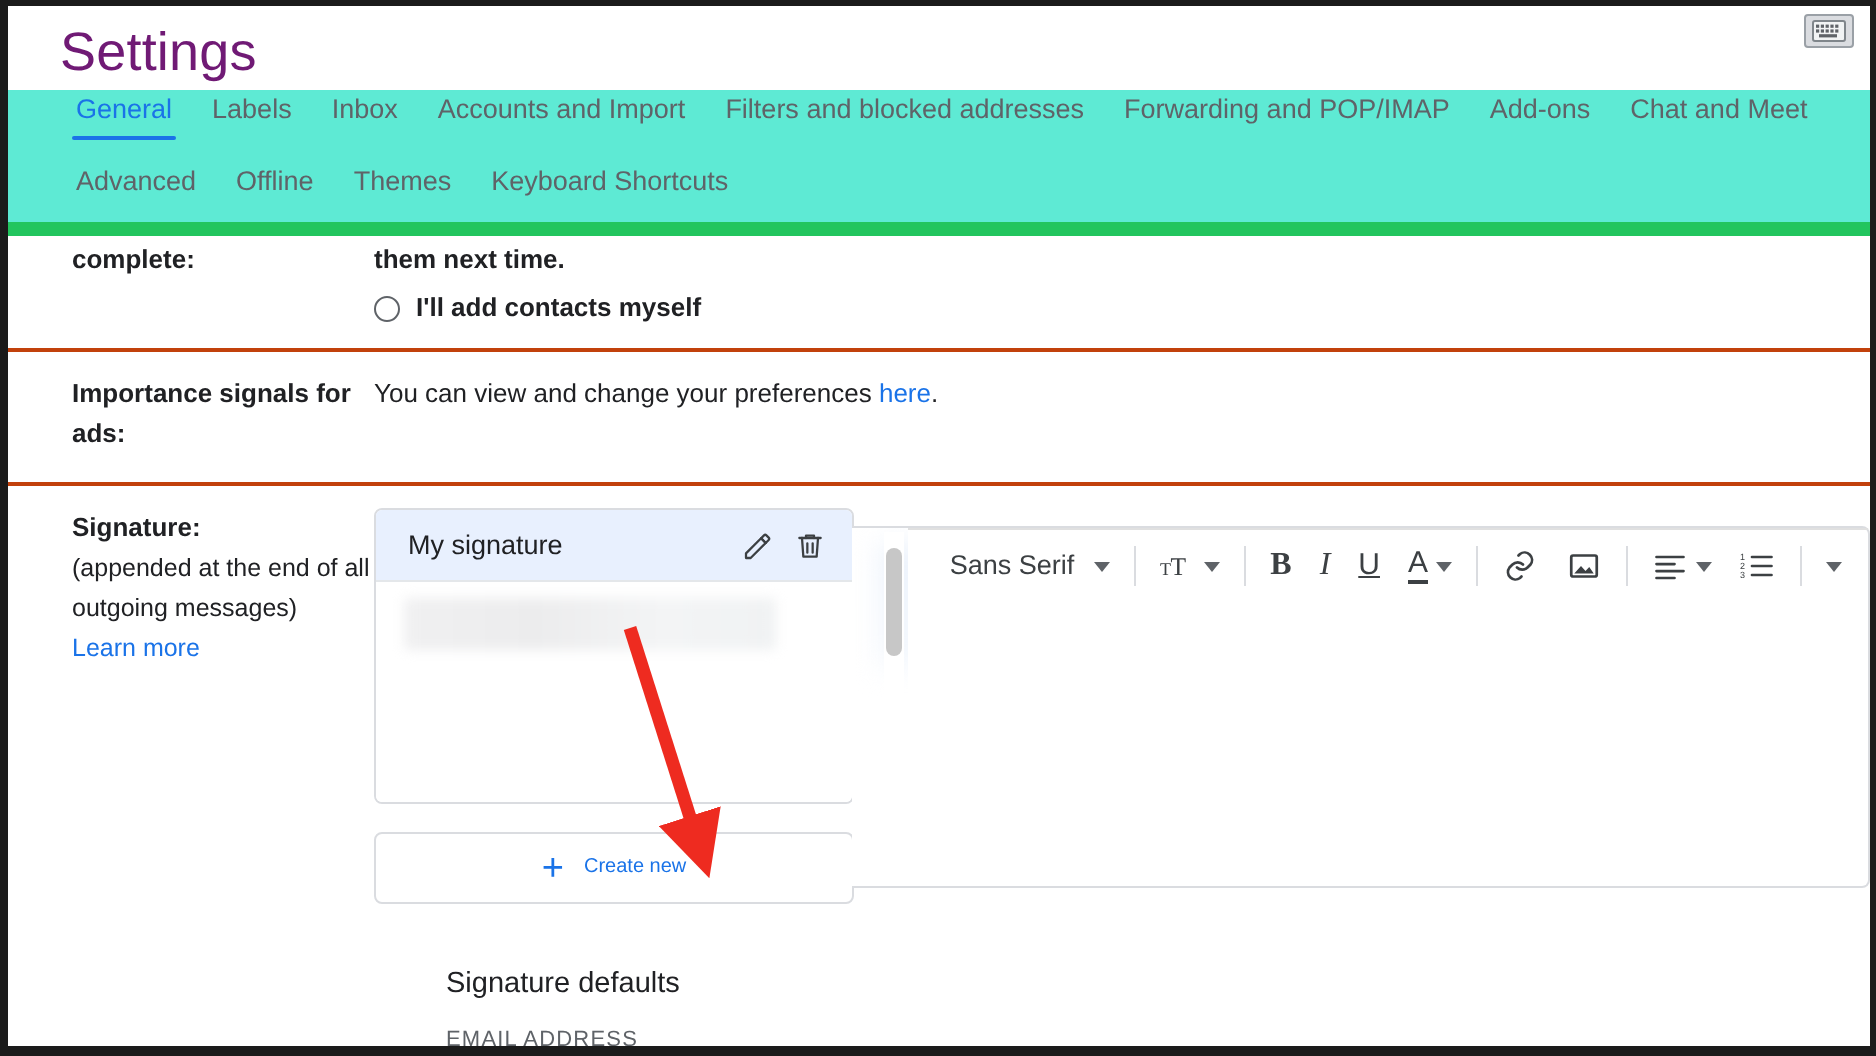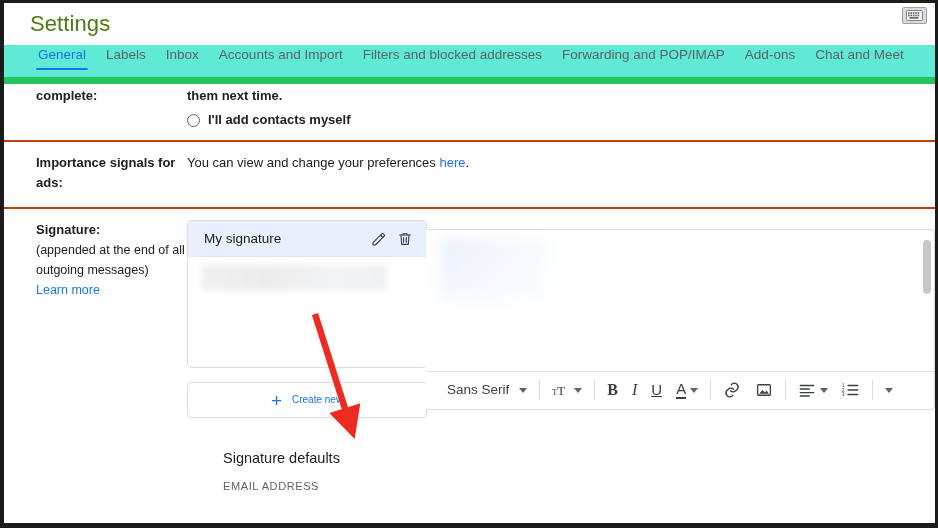--- a/index.html
+++ b/index.html
@@ -21,22 +21,22 @@
   }
 
   
   .settings-header {
     position: relative;
     height: 42px;
     padding: 8px 0 0 26px;
     background: #fff;
   }
   .settings-title {
-    font-size: 22px;
-    color: #4d7c0f;
+    font-size: 27px;
+    color: #701a75;
     font-weight: 400;
     letter-spacing: .1px;
   }
   .kb-icon {
     position: absolute;
     right: 8px; top: 4px;
     width: 25px; height: 17px;
     border: 1px solid #9aa0a6;
     border-radius: 2px;
     background: #dadce0;
@@ -207,21 +207,21 @@
   .sig-editor {
     flex: 1;
     min-width: 0;
     border: 1px solid #dadce0;
     border-left: none;
     border-radius: 0 4px 4px 0;
     background: #fff;
     height: 181px;
     position: relative;
     display: flex;
-    flex-direction: column;
+    flex-direction: row;
     margin-left: -1px;
   }
   .editor-canvas {
     flex: 1;
     position: relative;
     overflow: hidden;
   }
   .editor-blur {
     position: absolute;
     left: 14px; top: 8px;
@@ -335,20 +335,26 @@
     <div class="tabrow row1">
       <div class="tab active">General</div>
       <div class="tab">Labels</div>
       <div class="tab">Inbox</div>
       <div class="tab">Accounts and Import</div>
       <div class="tab">Filters and blocked addresses</div>
       <div class="tab">Forwarding and POP/IMAP</div>
       <div class="tab">Add-ons</div>
       <div class="tab">Chat and Meet</div>
     </div>
+    <div class="tabrow row2">
+      <div class="tab">Advanced</div>
+      <div class="tab">Offline</div>
+      <div class="tab">Themes</div>
+      <div class="tab">Keyboard Shortcuts</div>
+    </div>
   </div>
 
   <div class="content">
 
     <div class="srow" style="padding-top:2px;">
       <div class="lbl">complete:</div>
       <div class="val">
         <div class="bold">them next time.</div>
         <div class="radio-line">
           <div class="radio"></div>

